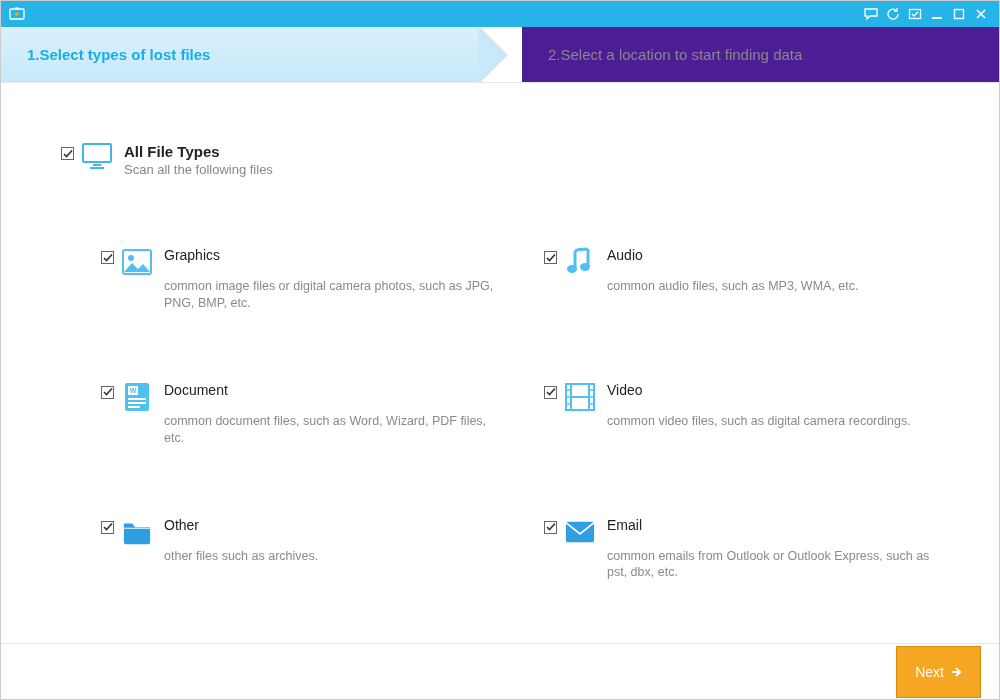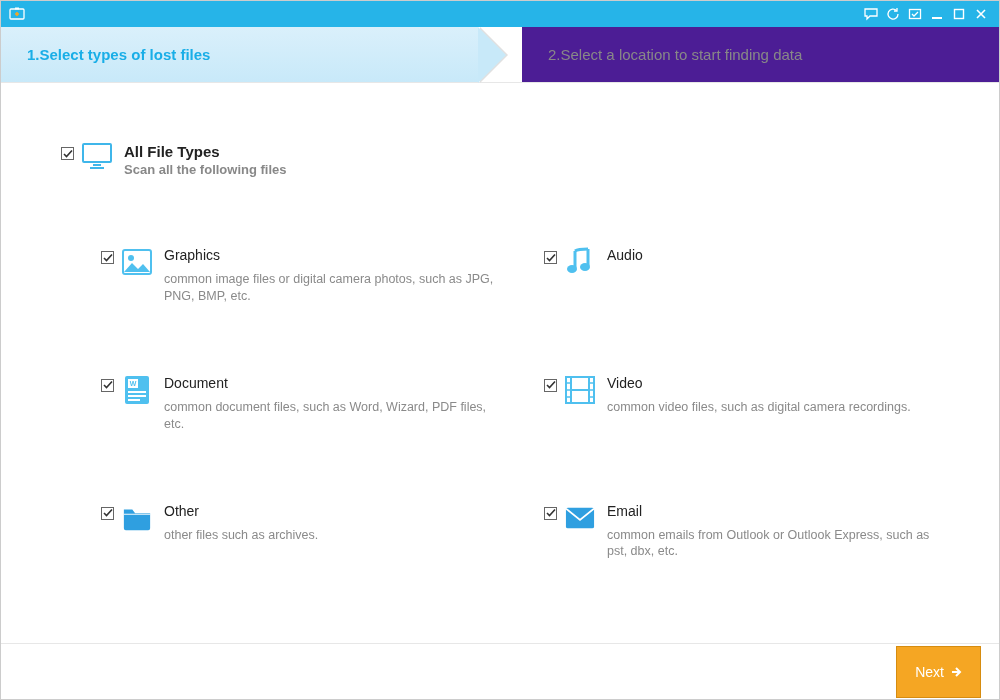--- a/index.html
+++ b/index.html
@@ -30,28 +30,28 @@
   }
 
   
   .content { padding: 60px 42px 0 60px; }
 
   .row-all { display:flex; align-items:flex-start; margin-bottom: 70px; }
   .chk { width:13px; height:13px; border:1px solid #666; background:#fff; display:flex; align-items:center; justify-content:center; margin-top:4px; cursor:pointer; flex-shrink:0; }
   .chk svg { display:block; }
   .monitor-icon { width:30px; height:26px; margin: 0 12px 0 8px; flex-shrink:0; }
   .row-all .txt .t1 { font-weight:bold; font-size:15px; color:#222; }
-  .row-all .txt .t2 { font-size:13px; color:#888; margin-top:2px;font-weight:bold; }
+  .row-all .txt .t2 { font-size:13px; color:#888; margin-top:2px; }
 
   .grid { display:grid; grid-template-columns: 1fr 1fr; column-gap: 30px; row-gap: 70px; margin-left: 40px; }
   .item { display:flex; align-items:flex-start; }
   .item .ico { width:30px; height:30px; margin: 0 12px 0 8px; flex-shrink:0; display:flex; align-items:center; justify-content:center; }
   .item .txt { max-width: 340px; }
   .item .txt .t1 { font-size:14px; color:#222; }
-  .item .txt .t2 { font-size:12.5px; color:#8a8a8a; margin-top:8px; line-height:1.35; }
+  .item .txt .t2 { font-size:12.5px; color:#8a8a8a; margin-top:15px; line-height:1.35; }
 
   
   .footer { position:absolute; bottom:0; left:0; right:0; height:56px; border-top:1px solid #e7e7e7; display:flex; align-items:center; justify-content:flex-end; padding-right:18px; background:#fff; }
   .next-btn { background:#f5a623; color:#fff; border:1px solid #d68c10; padding: 17px 18px; font-size:14px; display:flex; align-items:center; gap:6px; cursor:pointer; }
 </style>
 </head>
 <body>
 
 <div class="titlebar">
   <span class="app-icon">
@@ -157,20 +157,21 @@
         <svg width="28" height="30" viewBox="0 0 28 30">
             <path d="M9 4v17" stroke="#4fc0ef" stroke-width="3"></path>
             <path d="M22 2v17" stroke="#4fc0ef" stroke-width="3"></path>
             <path d="M9 4c0 0 3-2 13-2" stroke="#4fc0ef" stroke-width="3" fill="none"></path>
             <ellipse cx="6" cy="22" rx="5" ry="4" fill="#4fc0ef"></ellipse>
             <ellipse cx="19" cy="20" rx="5" ry="4" fill="#4fc0ef"></ellipse>
           </svg>
       </span>
       <div class="txt">
         <div class="t1">Audio</div>
+        <div class="t2">common audio files, such as MP3, WMA, etc.</div>
       </div>
     </div>
 
     <div class="item">
       <span class="chk">
           <svg width="10" height="10" viewBox="0 0 10 10">
             <path d="M1 5l2.5 2.5L9 1.5" stroke="#333" stroke-width="1.6" fill="none"></path>
           </svg>
         </span>
       <span class="ico">

